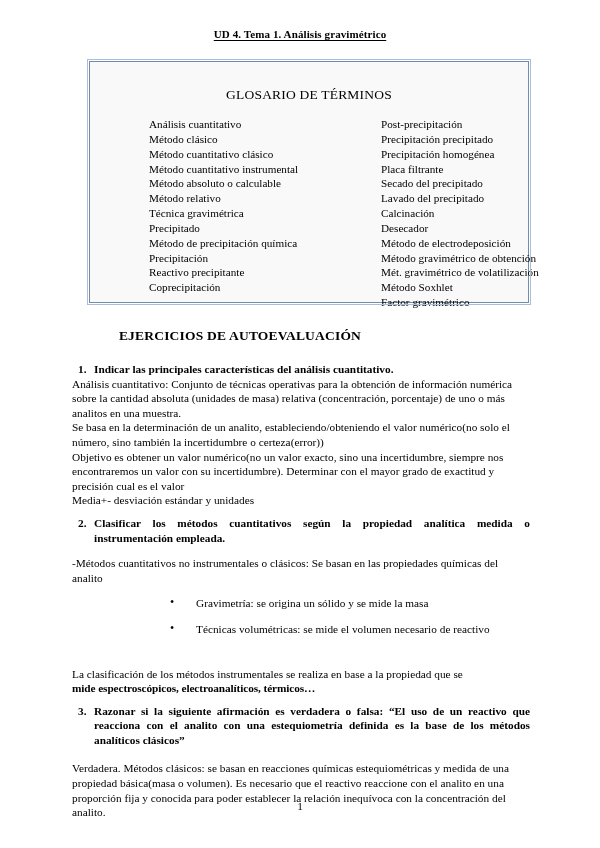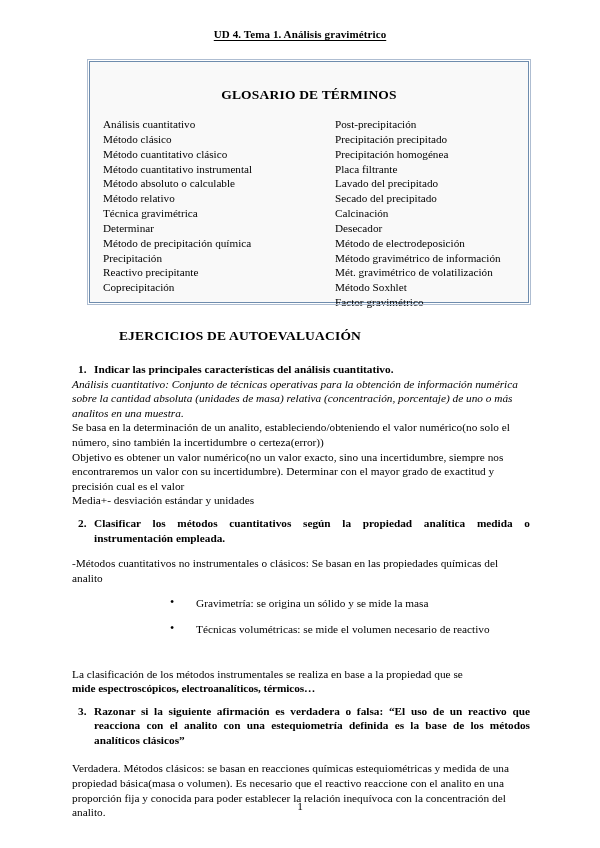--- a/index.html
+++ b/index.html
@@ -47,40 +47,41 @@
     width: 440px;
     height: 242px;
     box-sizing: border-box;
     background: #f9f9f9;
     border: 1px solid #6e8cad;
     outline: 1px solid #aebdd1;
     outline-offset: 1px;
   }
   .glossary-title {
     text-align: center;
-    font-weight: bold;
+    font-weight: normal;
     font-size: 13.5px;
     margin: 0;
     padding-top: 25px;
     padding-bottom: 14px;
     letter-spacing: 0.2px;
   }
   .glossary-cols {
     display: flex;
     padding: 0 0 0 13px;
     font-size: 11.2px;
     line-height: 14.85px;
   }
   .glossary-col {
     flex: 0 0 auto;
   }
   .glossary-col.left { width: 232px; }
   .glossary-col.right { width: 200px; }
   .glossary-col div {
     white-space: nowrap;
+    margin-left: 46px;
   }
 
   
   .section-heading {
     position: absolute;
     left: 0;
     top: 328px;
     width: 480px;
     text-align: center;
     font-weight: bold;
@@ -114,21 +115,20 @@
     font-weight: bold;
   }
   .q-text.justify {
     text-align: justify;
     text-justify: inter-word;
   }
 
   .ans-indent {
     margin-left: 28px;
     margin-right: 0;
-    font-style: italic;
   }
   .ans-indent2 {
     margin-left: 28px;
   }
   .ans-flush {
     margin-left: 0;
   }
   .para { margin: 0; }
   .gap-sm { height: 8px; }
   .gap-md { height: 11px; }
@@ -180,37 +180,37 @@
     <div class="glossary-title">GLOSARIO DE TÉRMINOS</div>
     <div class="glossary-cols">
       <div class="glossary-col left">
         <div>Análisis cuantitativo</div>
         <div>Método clásico</div>
         <div>Método cuantitativo clásico</div>
         <div>Método cuantitativo instrumental</div>
         <div>Método absoluto o calculable</div>
         <div>Método relativo</div>
         <div>Técnica gravimétrica</div>
-        <div>Determinar</div>
+        <div>Precipitado</div>
         <div>Método de precipitación química</div>
         <div>Precipitación</div>
         <div>Reactivo precipitante</div>
         <div>Coprecipitación</div>
       </div>
       <div class="glossary-col right">
         <div>Post-precipitación</div>
         <div>Precipitación precipitado</div>
         <div>Precipitación homogénea</div>
         <div>Placa filtrante</div>
+        <div>Secado del precipitado</div>
         <div>Lavado del precipitado</div>
-        <div>Secado del precipitado</div>
         <div>Calcinación</div>
         <div>Desecador</div>
         <div>Método de electrodeposición</div>
-        <div>Método gravimétrico de información</div>
+        <div>Método gravimétrico de obtención</div>
         <div>Mét. gravimétrico de volatilización</div>
         <div>Método Soxhlet</div>
         <div>Factor gravimétrico</div>
       </div>
     </div>
   </div>
 
   <div class="section-heading">EJERCICIOS DE AUTOEVALUACIÓN</div>
 
   <div class="content">

